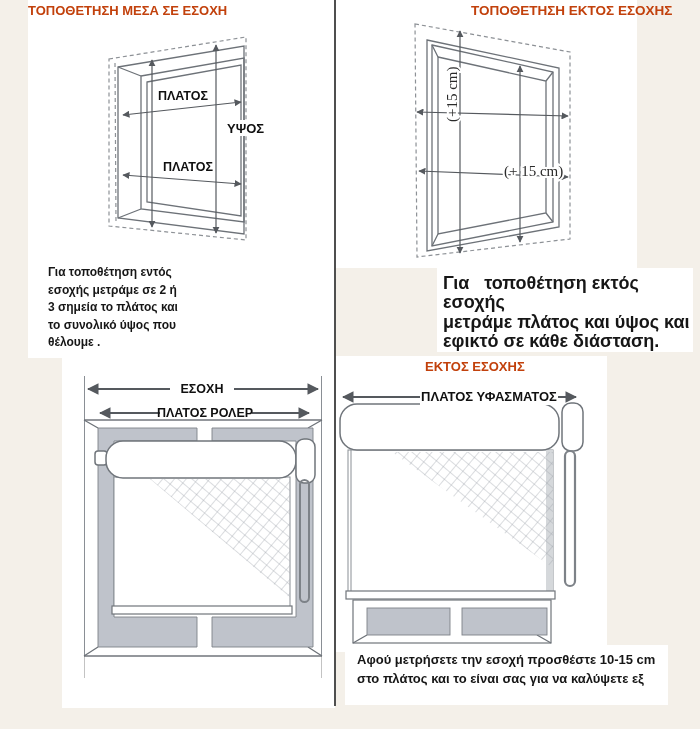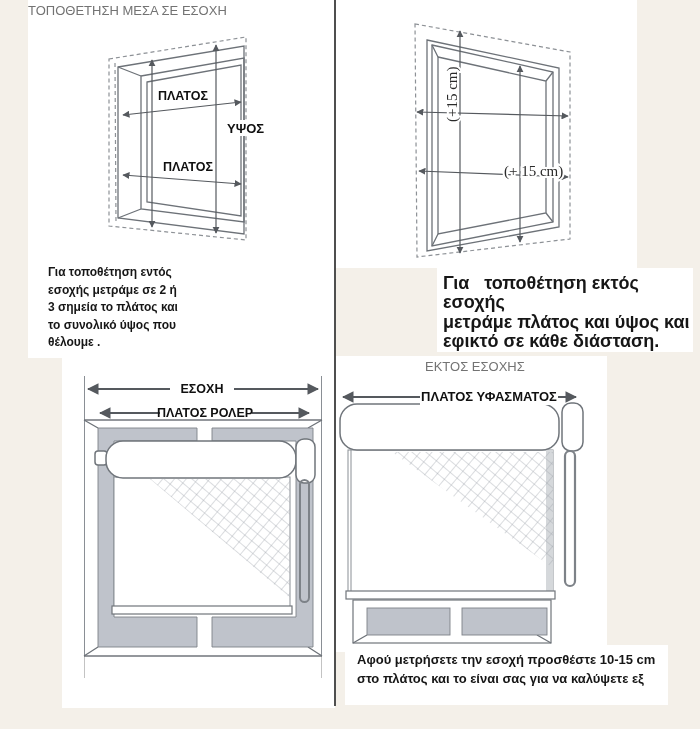--- a/index.html
+++ b/index.html
@@ -3,21 +3,21 @@
 <meta charset="utf-8">
 <style>
   html,body{margin:0;padding:0;}
   .page{
     position:relative;width:700px;height:729px;overflow:hidden;
     background:#f4f0e9;
     font-family:"Liberation Sans", sans-serif;
   }
   .panel{position:absolute;background:#ffffff;}
   .divider{position:absolute;background:#4f4f4f;}
-  .sec-title{position:absolute;font-weight:normal;color:#737373;white-space:pre;}
+  .sec-title{position:absolute;font-weight:bold;color:#c2410c;white-space:pre;}
   .caption{position:absolute;color:#161616;font-weight:bold;}
   .caption .cl{white-space:pre-wrap;}
   svg{position:absolute;overflow:visible;}
   svg text{font-family:"Liberation Sans", sans-serif;font-weight:bold;fill:#101010;}
   svg text.serif{font-family:"Liberation Serif", serif;font-weight:normal;fill:#2a2a2a;}
   .frame{fill:none;stroke:#6d7278;stroke-width:1.3;}
   .frame2{fill:none;stroke:#70757b;stroke-width:1.5;}
   .dash{fill:none;stroke:#8d9196;stroke-width:1.2;stroke-dasharray:4 3;}
   .arrow{fill:none;stroke:#55595e;stroke-width:1.2;}
   .arrow-b{fill:none;stroke:#55595e;stroke-width:1.8;}
@@ -34,20 +34,21 @@
   <div class="panel" style="left:28px;top:0;width:307px;height:358px"></div>
   <div class="panel" style="left:336px;top:0;width:301px;height:268px"></div>
   <div class="panel" style="left:437px;top:268px;width:256px;height:84px"></div>
   <div class="panel" style="left:62px;top:354px;width:273px;height:354px"></div>
   <div class="panel" style="left:336px;top:356px;width:271px;height:296px"></div>
   <div class="panel" style="left:345px;top:645px;width:323px;height:60px"></div>
 
   <div class="divider" style="left:334px;top:0;width:2px;height:706px"></div>
 
   <div class="sec-title" style="left:28px;top:3px;font-size:13px">ΤΟΠΟΘΕΤΗΣΗ ΜΕΣΑ ΣΕ ΕΣΟΧΗ</div>
+  <div class="sec-title" style="left:471px;top:3px;font-size:13.5px">ΤΟΠΟΘΕΤΗΣΗ ΕΚΤΟΣ ΕΣΟΧΗΣ</div>
   <div class="sec-title" style="left:425px;top:359px;font-size:13px">ΕΚΤΟΣ ΕΣΟΧΗΣ</div>
 
   <div class="caption" style="left:48px;top:264px;width:180px;font-size:12px;line-height:17.6px">
     <div class="cl">Για τοποθέτηση εντός</div>
     <div class="cl">εσοχής μετράμε σε 2 ή</div>
     <div class="cl">3 σημεία το πλάτος και</div>
     <div class="cl">το συνολικό ύψος που</div>
     <div class="cl">θέλουμε .</div>
   </div>
 

